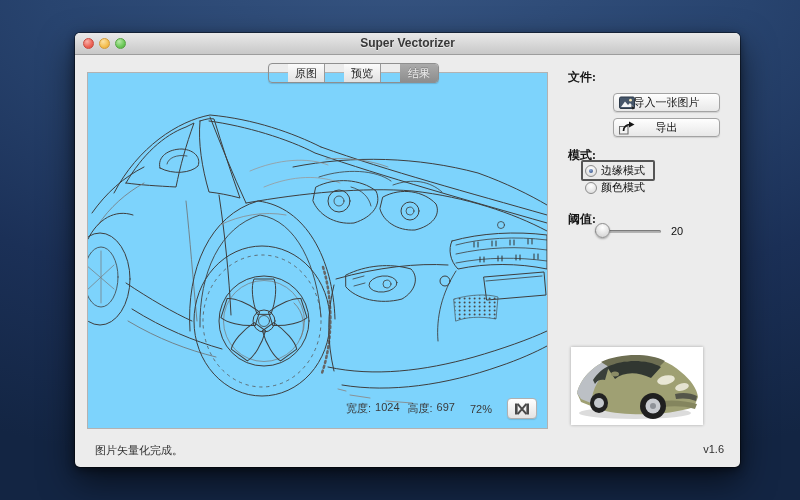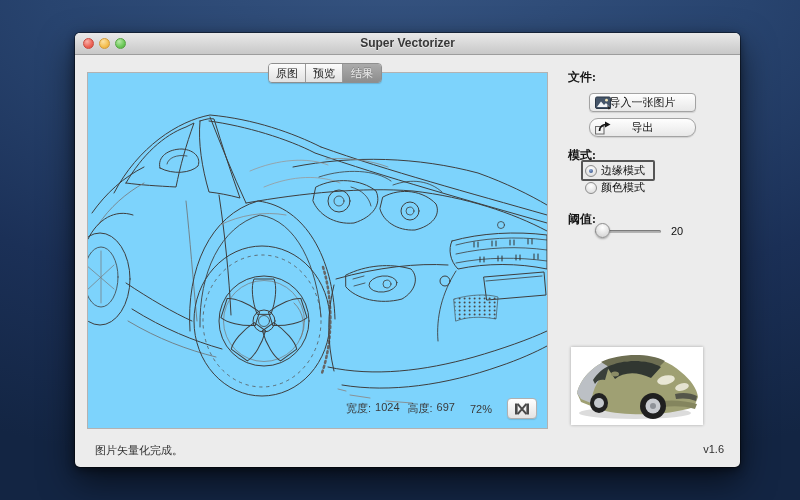--- a/index.html
+++ b/index.html
@@ -12,35 +12,35 @@
   .titlebar{position:absolute;top:0;left:0;right:0;height:21px;border-radius:5px 5px 0 0;
     background:linear-gradient(#e9e9e9,#c8c8c8);border-bottom:1px solid #9d9d9d;}
   .title{text-align:center;font-size:12px;line-height:21px;color:#383838;font-weight:bold;text-shadow:0 1px 0 rgba(255,255,255,.55);}
   .traffic{position:absolute;left:8px;top:5px;display:flex;gap:5px;}
   .tl{width:11px;height:11px;border-radius:50%;box-sizing:border-box;}
   .tl.close{background:radial-gradient(circle at 35% 28%,#f8b2aa,#ec6356 60%,#d8493d);border:1px solid #c94b40;}
   .tl.min{background:radial-gradient(circle at 35% 28%,#fbe1a4,#f5bf4f 60%,#dfa33b);border:1px solid #d29b3a;}
   .tl.max{background:radial-gradient(circle at 35% 28%,#b8e9a8,#6cc958 60%,#4fa63e);border:1px solid #58a345;}
 
   .tabs{position:absolute;left:193px;top:30px;height:18px;display:flex;border:1px solid #8f8f8f;border-radius:4px;overflow:hidden;z-index:5;box-shadow:0 1px 1px rgba(0,0,0,.15);}
-  .tab{width:36px;text-align:center;font-size:11px;line-height:18px;color:#1d1d1d;background:linear-gradient(#fcfcfc,#e2e2e2);border-right:1px solid #9a9a9a;cursor:default;}
+  .tab{width:36px;text-align:center;font-size:11px;line-height:18px;color:#1d1d1d;background:linear-gradient(#fcfcfc,#e2e2e2);border-right:1px solid #9a9a9a;cursor:default;margin-left:19px;}
   .tab:last-child{border-right:none;}
   .tab.selected{width:38px;background:linear-gradient(#ababab,#8d8d8d);color:#efefef;text-shadow:0 -1px 0 rgba(0,0,0,.25);}
 
   .canvas{position:absolute;left:12px;top:39px;width:461px;height:357px;background:#7dd3fc;border:1px solid #b2b2b2;box-sizing:border-box;overflow:hidden;}
   .canvas svg.car{position:absolute;left:0;top:0;}
   .canvas-info{position:absolute;right:10px;bottom:9px;display:flex;align-items:center;gap:15px;font-size:11px;color:#3a3a3a;}
   .dims{display:flex;gap:4px;}
   .fit-btn{width:30px;height:21px;border:1px solid #b0b0b0;border-radius:4px;background:linear-gradient(#ffffff,#e3e3e3);
     display:flex;align-items:center;justify-content:center;padding:0;box-shadow:0 1px 1px rgba(0,0,0,.12);}
 
   .section-label{position:absolute;font-size:12px;font-weight:bold;color:#161616;font-family:Liberation Serif, serif;}
   .side-btn{position:absolute;width:107px;height:19px;border:1px solid #a3a3a3;border-radius:4px;
     background:linear-gradient(#fefefe,#e8e8e8);font-size:11px;color:#141414;font-family:inherit;
-    display:flex;align-items:center;justify-content:center;box-shadow:0 1px 1px rgba(0,0,0,.12);padding:0;}
+    display:flex;align-items:center;justify-content:center;box-shadow:0 1px 1px rgba(0,0,0,.12);padding:0;margin-left:24px;}
   .side-btn .btn-icon{position:absolute;left:5px;top:2px;}
 
   .radio-row{position:absolute;display:flex;align-items:center;gap:4px;font-size:11px;color:#0e0e0e;height:17px;}
   .radio-row.focused{border:2px solid #565656;border-radius:2px;padding:0 8px 0 2px;}
   .radio{width:12px;height:12px;border-radius:50%;background:radial-gradient(circle at 50% 30%,#ffffff,#d7d7d7);
     border:1px solid #8d8d8d;box-sizing:border-box;position:relative;}
   .radio.checked::after{content:'';position:absolute;left:3px;top:3px;width:4px;height:4px;border-radius:50%;
     background:radial-gradient(circle at 40% 30%,#8aa4cf,#2c4a82);}
 
   .slider{position:absolute;left:520px;top:190px;width:66px;height:16px;}
@@ -198,21 +198,21 @@
     <button class="side-btn" style="left:514px;top:60px;">
       <svg class="btn-icon" width="17" height="14" viewBox="0 0 17 14">
         <rect x="0.5" y="1" width="15" height="11.5" rx="1.5" fill="#46566a" stroke="#2c3948" stroke-width="1"></rect>
         <path d="M2,11 L6,5.5 L9,9 L11,7 L14.5,11 Z" fill="#f2f4f6"></path>
         <circle cx="11.5" cy="4.2" r="1.4" fill="#f4e6b8"></circle>
         <path d="M12,9 l4,3.5 l-2.5,1 z" fill="#222"></path>
       </svg>
       <span>导入一张图片</span>
     </button>
 
-    <button class="side-btn" style="left:514px;top:85px;border-radius:9px;">
+    <button class="side-btn" style="left:514px;top:85px;">
       <svg class="btn-icon" width="17" height="14" viewBox="0 0 17 14">
         <path d="M2,5.5 h7 v7.5 h-8.5 v-7.5 h1.5" fill="#f3f3f3" stroke="#6d6d6d" stroke-width="1.1"></path>
         <path d="M4.5,10 C4.5,5.5 8,3.6 10.5,3.6" fill="none" stroke="#141414" stroke-width="1.7"></path>
         <path d="M10,0.6 L15.5,3.6 L10,6.6 Z" fill="#141414"></path>
       </svg>
       <span>导出</span>
     </button>
 
     <div class="section-label" style="left:493px;top:114px;">模式:</div>
 

